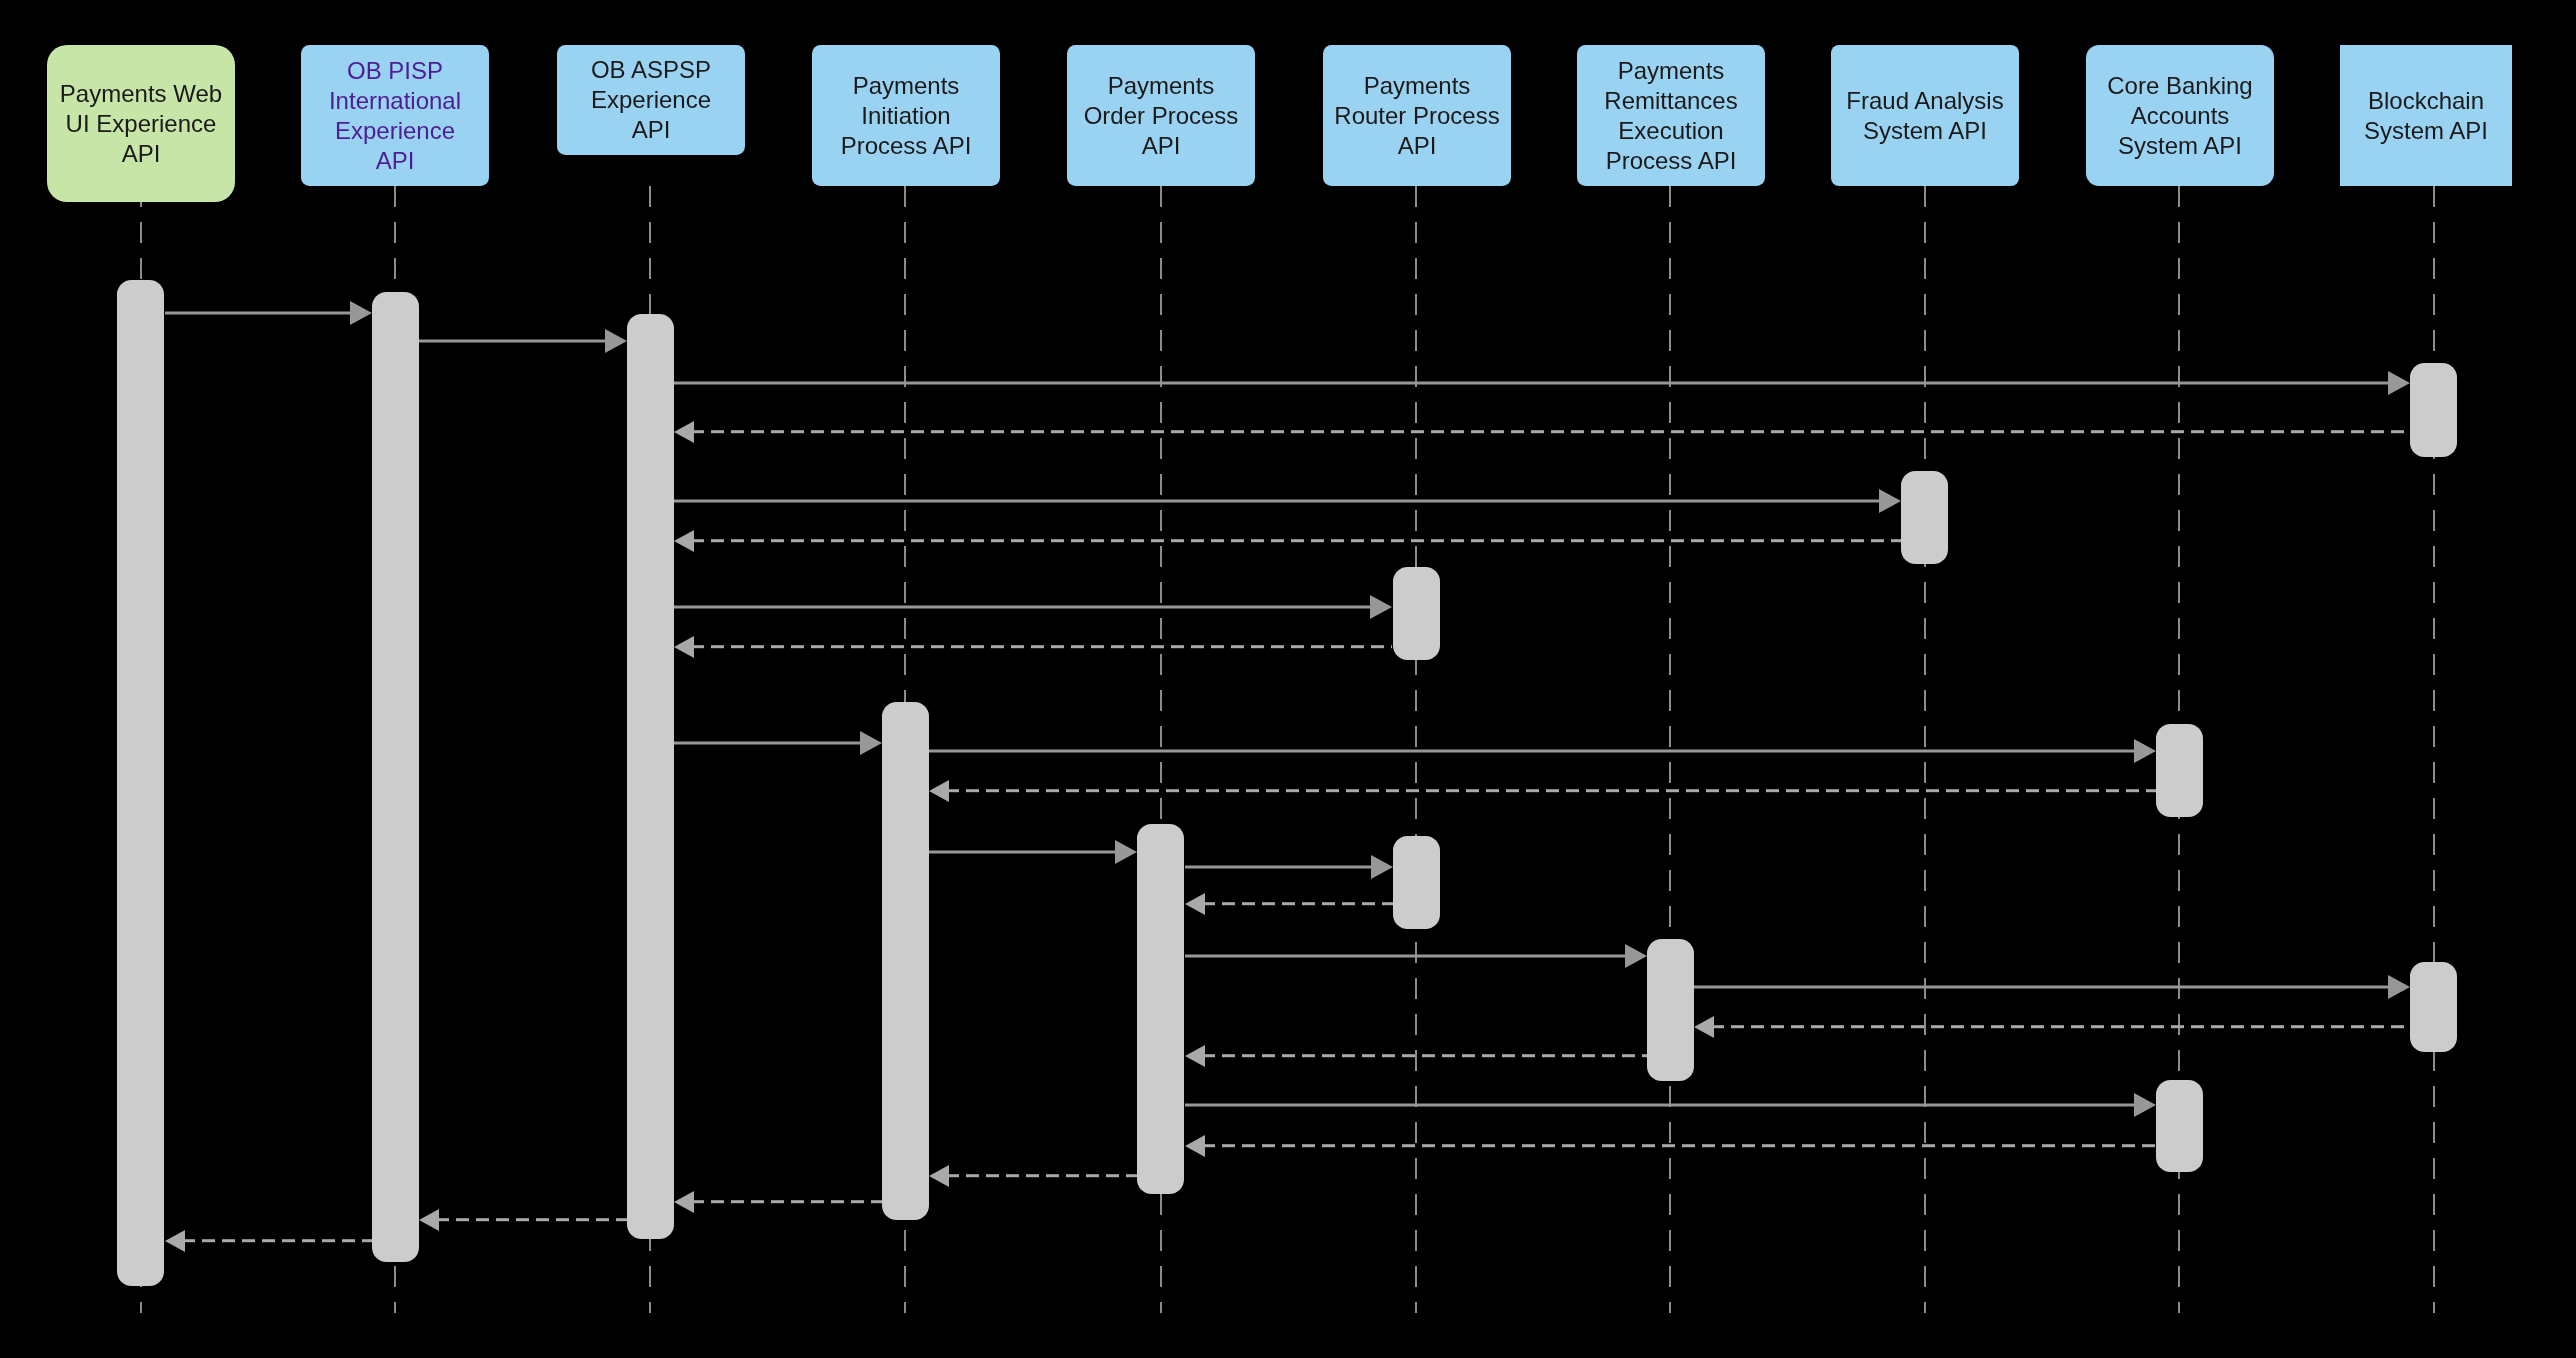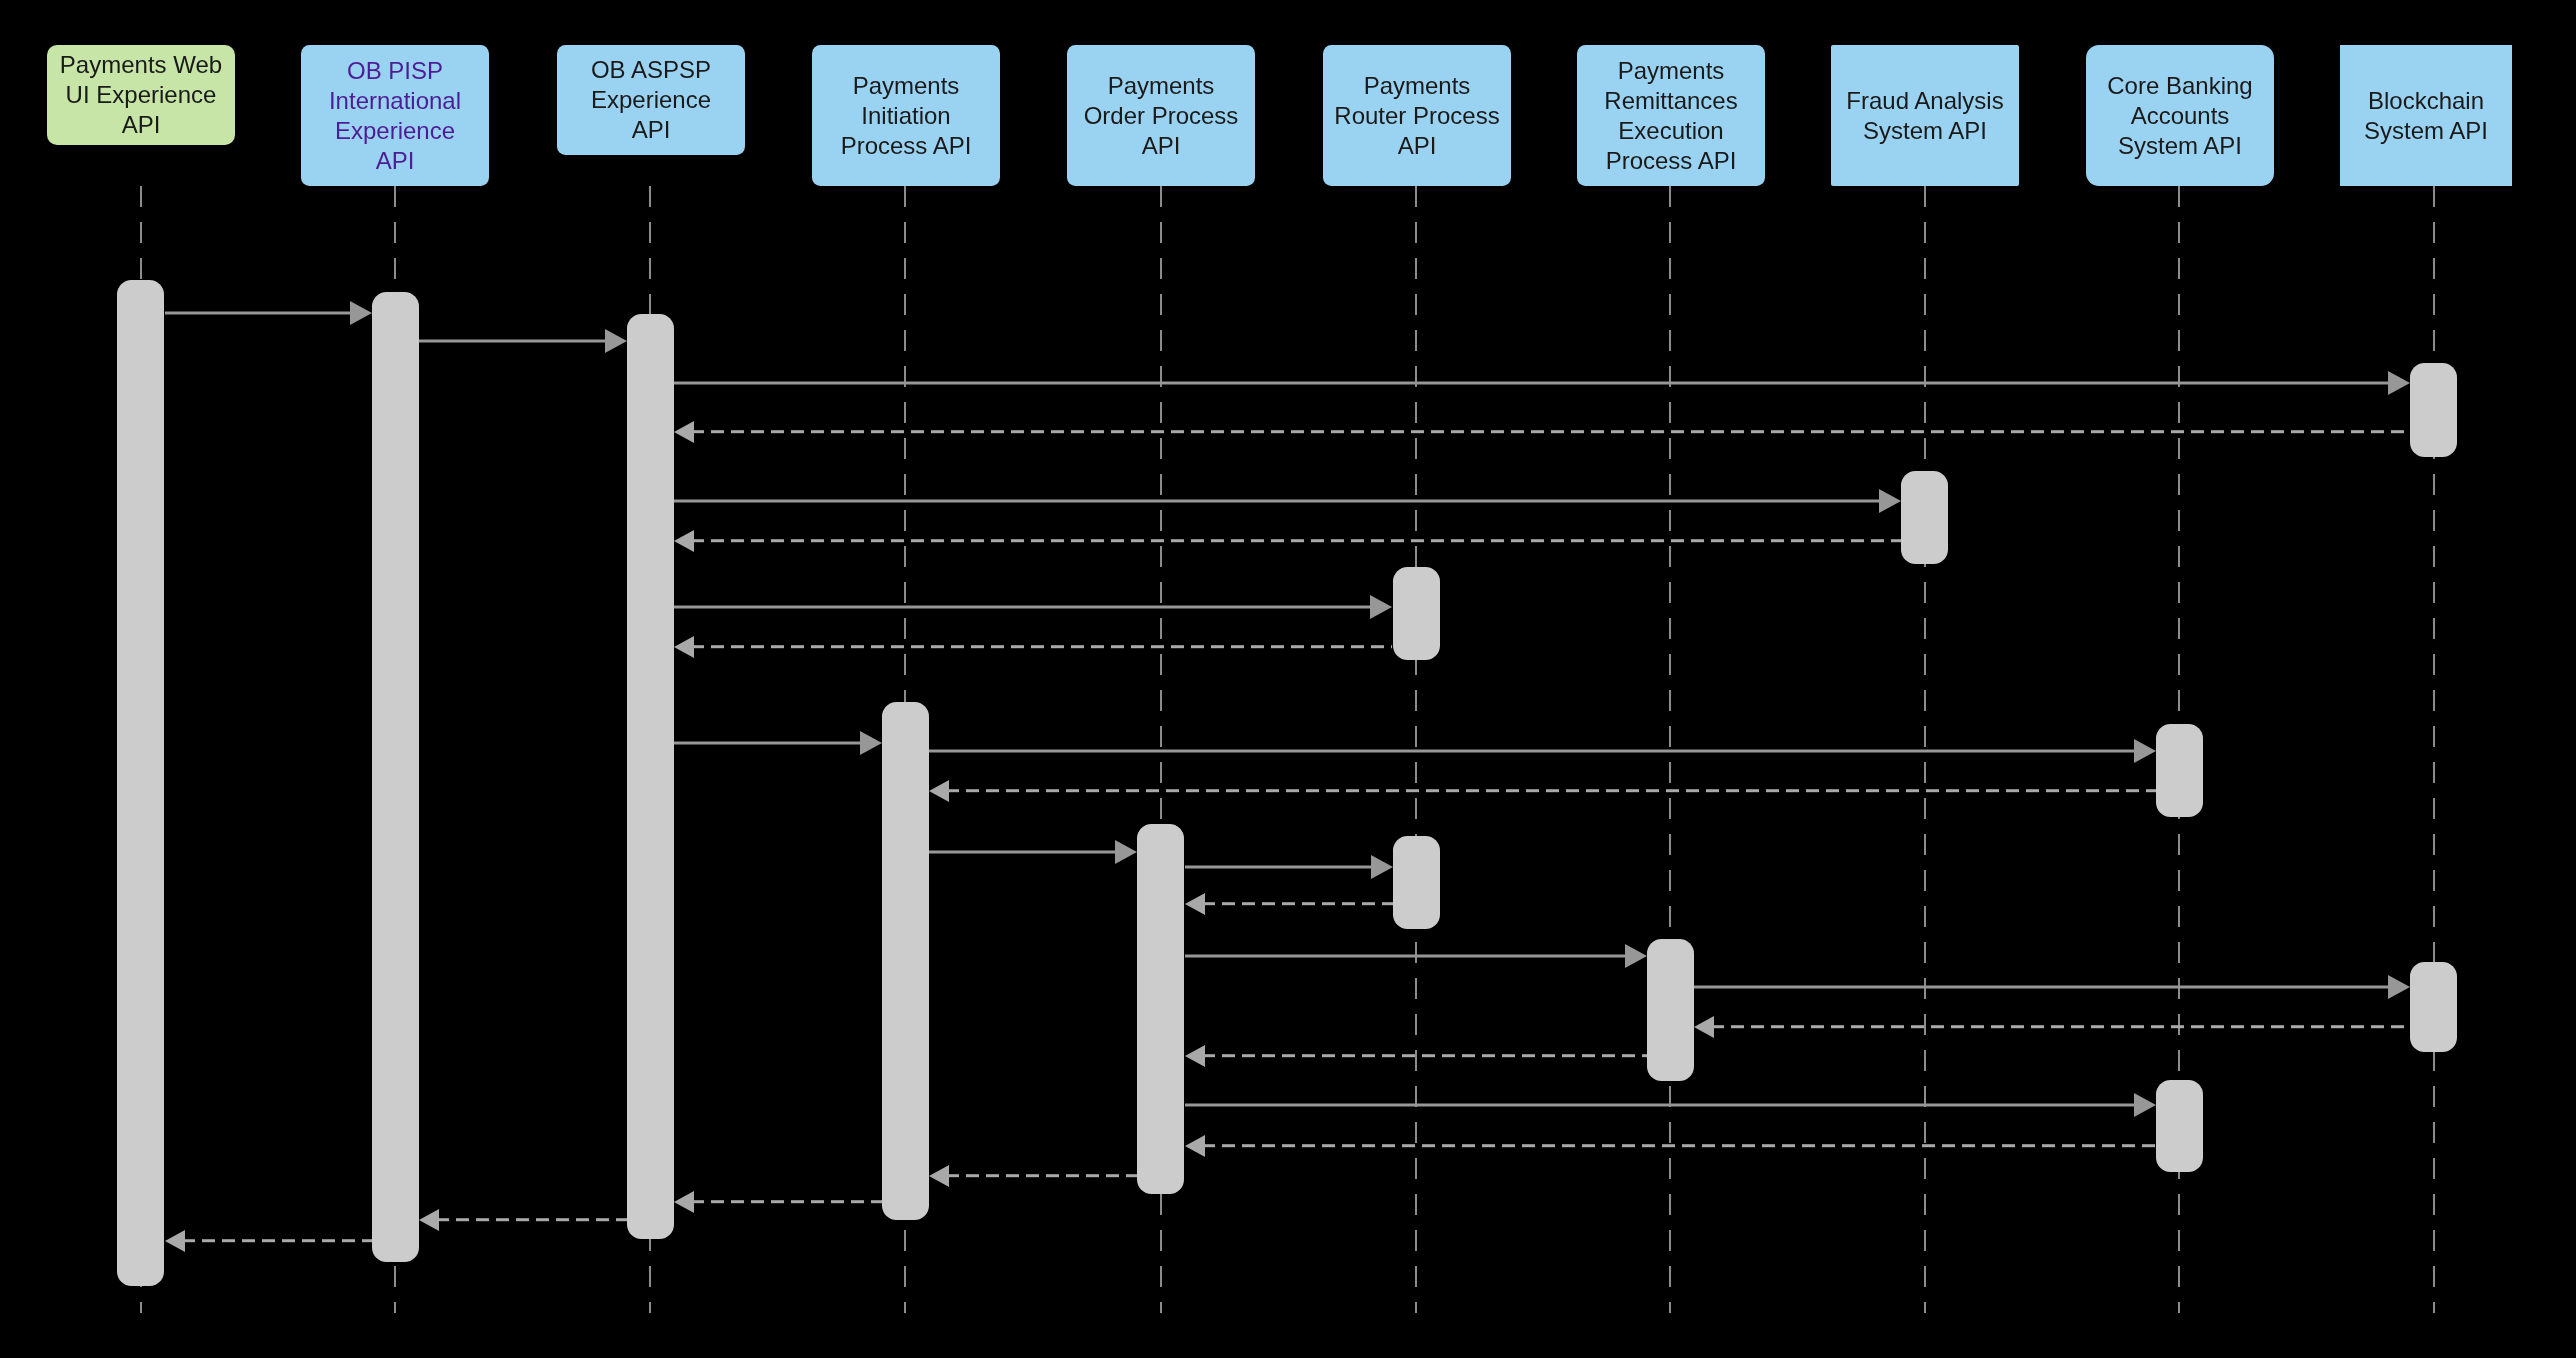--- a/index.html
+++ b/index.html
@@ -197,21 +197,21 @@
       <div class="head"></div>
     </div>
     <div class="message return" style="left: 419px; top: 1206px; width: 208px;">
       <div class="shaft"></div>
       <div class="head"></div>
     </div>
     <div class="message return" style="left: 165px; top: 1227px; width: 207px;">
       <div class="shaft"></div>
       <div class="head"></div>
     </div>
-    <div class="head-box" style="left: 47px; top: 45px; width: 188px; height: 100px; border-radius: 10px; background: rgb(198, 229, 166);">
+    <div class="head-box" style="left: 47px; top: 45px; width: 188px; height: 157px; border-radius: 20px; background: rgb(198, 229, 166);">
       <div class="head-label" style="color: rgb(26, 26, 26);">Payments Web
 UI Experience
 API</div>
     </div>
     <div class="head-box" style="left: 301px; top: 45px; width: 188px; height: 141px; border-radius: 8.5px; background: rgb(154, 211, 242);">
       <div class="head-label" style="color: #4c1d95;">OB PISP
 International
 Experience
 API</div>
     </div>
@@ -234,21 +234,21 @@
       <div class="head-label" style="color: rgb(26, 26, 26);">Payments
 Router Process
 API</div>
     </div>
     <div class="head-box" style="left: 1577px; top: 45px; width: 188px; height: 141px; border-radius: 8.5px; background: rgb(154, 211, 242);">
       <div class="head-label" style="color: rgb(26, 26, 26);">Payments
 Remittances
 Execution
 Process API</div>
     </div>
-    <div class="head-box" style="left: 1831px; top: 45px; width: 188px; height: 141px; border-radius: 2px; background: rgb(154, 211, 242);">
+    <div class="head-box" style="left: 1831px; top: 45px; width: 188px; height: 141px; border-radius: 8px; background: rgb(154, 211, 242);">
       <div class="head-label" style="color: rgb(26, 26, 26);">Fraud Analysis
 System API</div>
     </div>
     <div class="head-box" style="left: 2086px; top: 45px; width: 188px; height: 141px; border-radius: 13px; background: rgb(154, 211, 242);">
       <div class="head-label" style="color: rgb(26, 26, 26);">Core Banking
 Accounts
 System API</div>
     </div>
     <div class="head-box" style="left: 2340px; top: 45px; width: 172px; height: 141px; border-radius: 0; background: rgb(154, 211, 242);">
       <div class="head-label" style="color: rgb(26, 26, 26);">Blockchain

